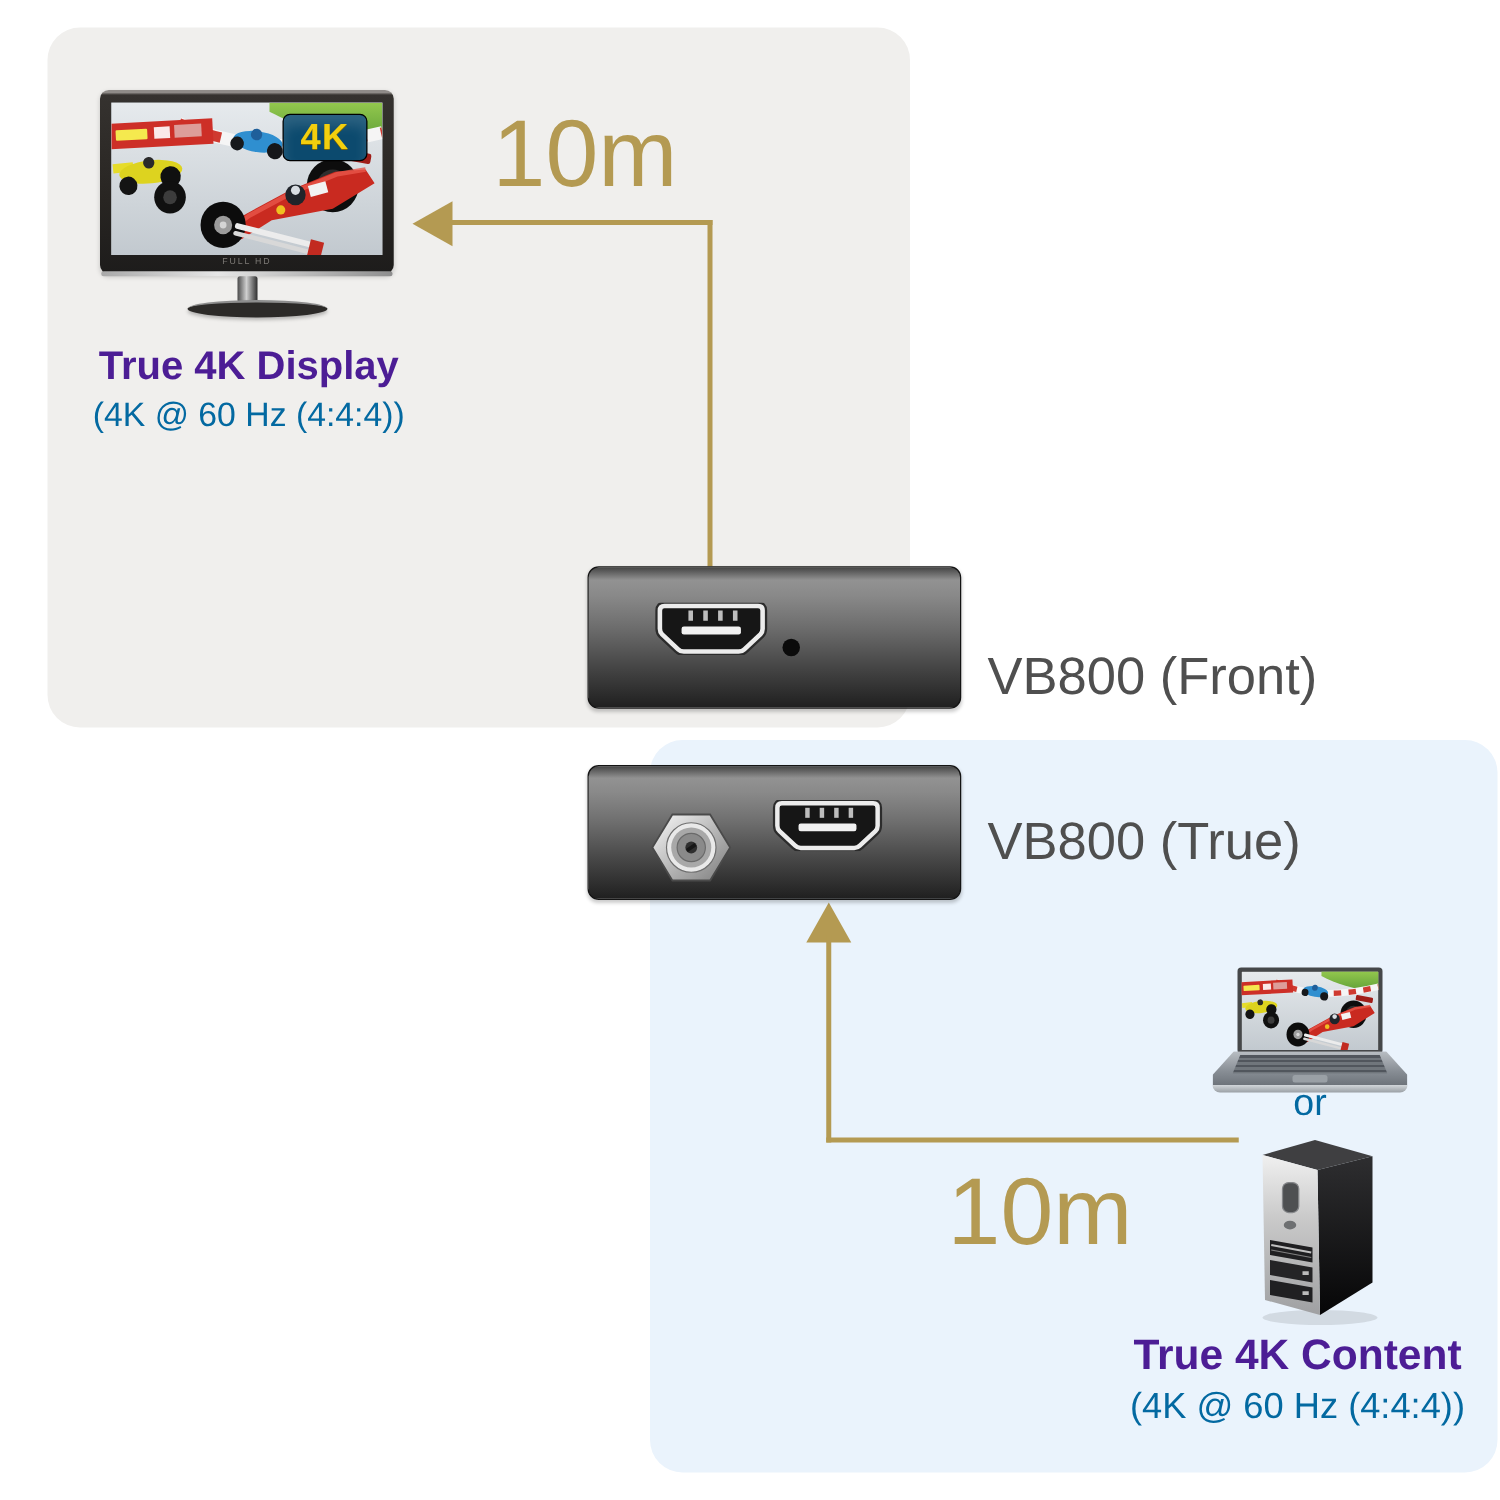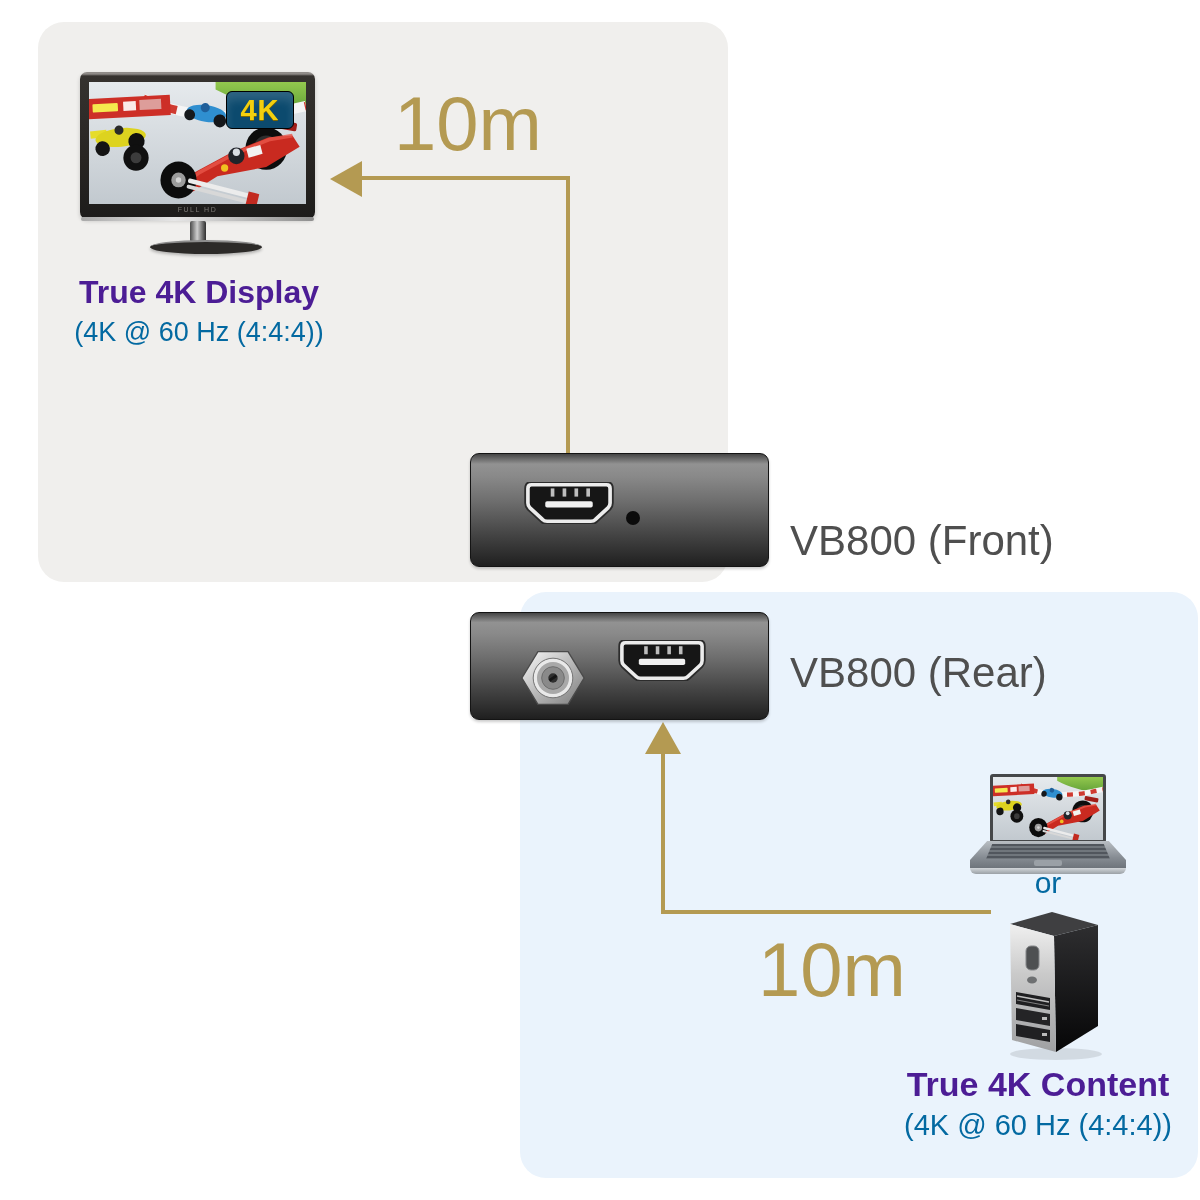--- a/index.html
+++ b/index.html
@@ -228,21 +228,21 @@
   <div class="abs dev-label dev-label-front">VB800 (Front)</div>
 
   <div class="abs devbox rear-box">
     <svg class="abs jack">
         <use href="#powerjack"></use>
       </svg>
     <svg class="abs hdmi-rear">
         <use href="#hdmiport"></use>
       </svg>
   </div>
-  <div class="abs dev-label dev-label-rear">VB800 (Rear)</div>
+  <div class="abs dev-label dev-label-rear">VB800 (True)</div>
 
   <div class="abs laptop">
     <div class="abs lap-screen">
       <svg class="scene">
           <use href="#f1scene"></use>
         </svg>
     </div>
     <div class="abs lap-base"></div>
     <div class="abs lap-kb"></div>
     <div class="abs lap-pad"></div>

